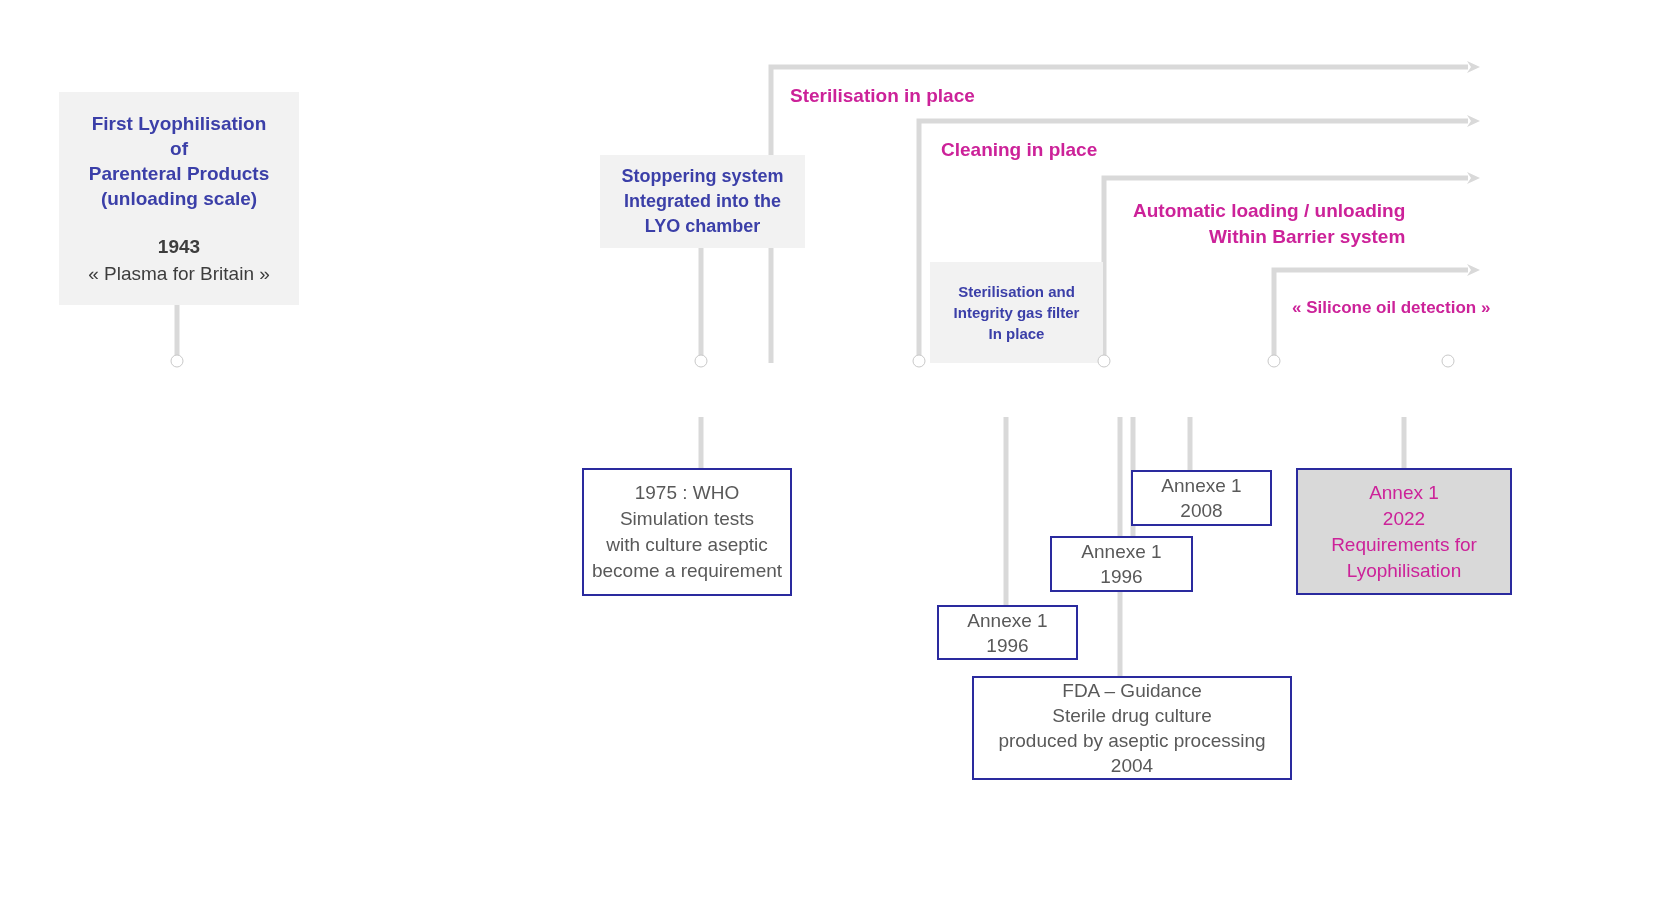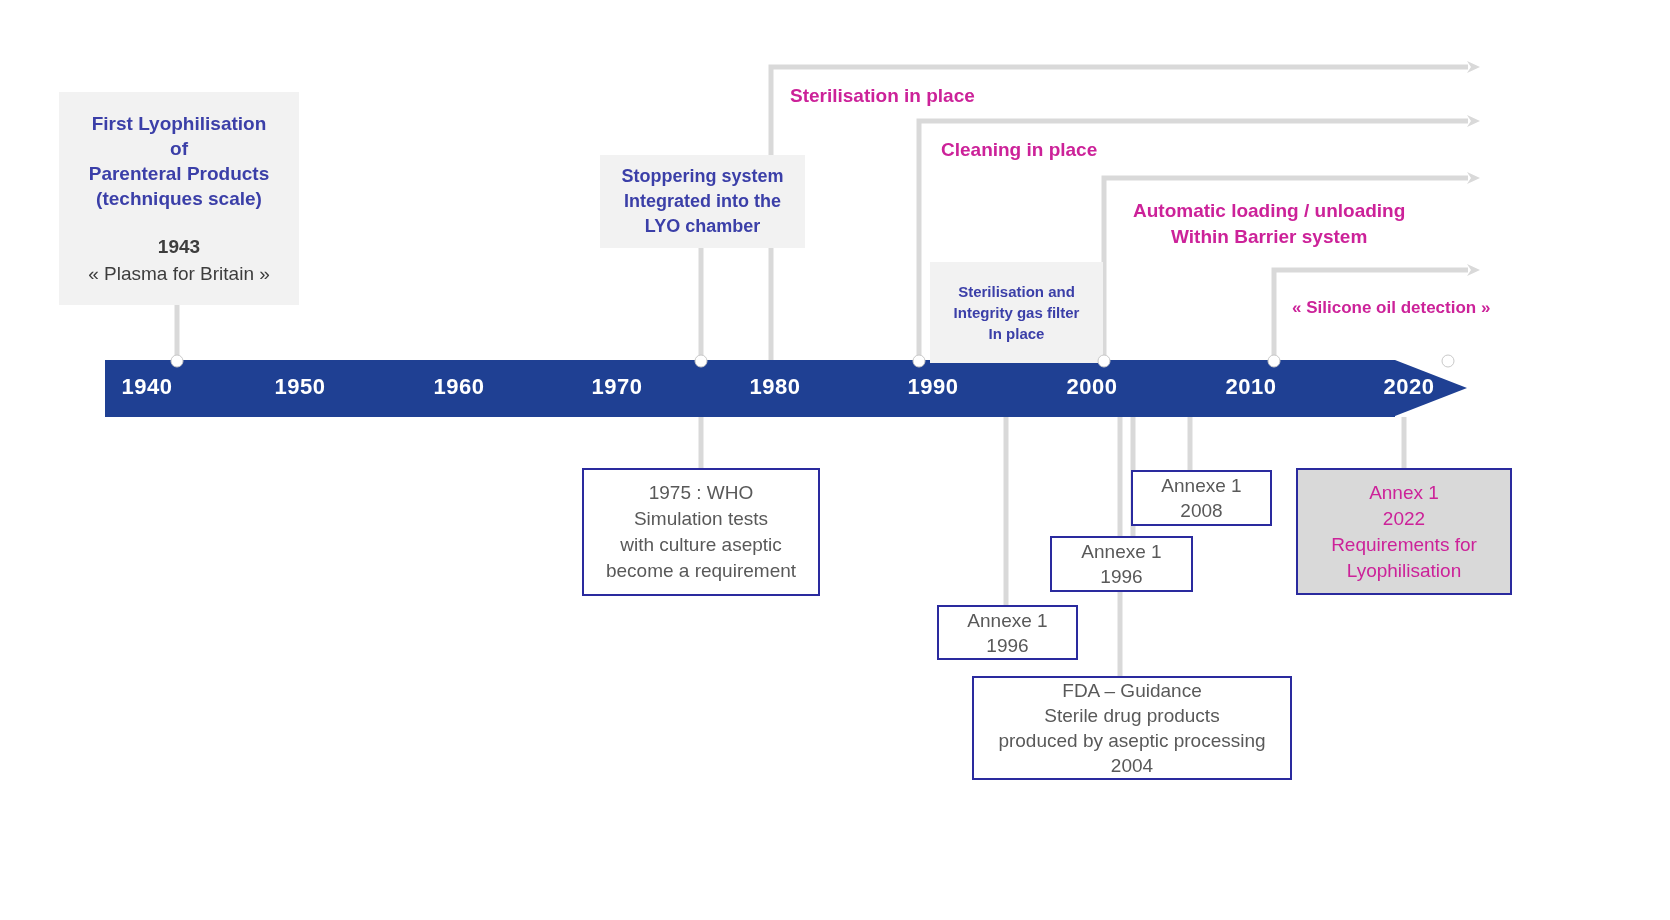--- a/index.html
+++ b/index.html
@@ -84,20 +84,21 @@
     background: #f2f2f2;
     border: none;
     padding: 6px 10px;
   }
   .box.flat .ln { color: #3b3fa8; font-weight: bold; }
 
   
   .box.plain {
     background: transparent;
     border: none;
+    align-items: flex-end;
   }
   .box.plain .ln { color: #cc2299; font-weight: bold; white-space: nowrap; }
 
   
   .box.outlined {
     background: #ffffff;
     border: 2px solid #2a2a9e;
     padding: 6px 14px;
   }
   .box.outlined .ln { color: #595959; }
@@ -156,47 +157,33 @@
       <path d="M1120,417 L1120,678"></path>
 
       <path d="M1133,417 L1133,538"></path>
 
       <path d="M1190,417 L1190,472"></path>
 
       <path d="M1404,417 L1404,470"></path>
     </g>
   </svg>
 
-  <div class="tl-bar">
-    <div class="body"></div>
-    <div class="tip"></div>
-
-    <div class="tl-year" style="left:42px">1940</div>
-    <div class="tl-year" style="left:195px">1950</div>
-    <div class="tl-year" style="left:354px">1960</div>
-    <div class="tl-year" style="left:512px">1970</div>
-    <div class="tl-year" style="left:670px">1980</div>
-    <div class="tl-year" style="left:828px">1990</div>
-    <div class="tl-year" style="left:987px">2000</div>
-    <div class="tl-year" style="left:1146px">2010</div>
-    <div class="tl-year" style="left:1304px">2020</div>
-  </div>
 
   <div class="tl-dot" style="left:177px;  top:361px"></div>
   <div class="tl-dot" style="left:701px;  top:361px"></div>
   <div class="tl-dot" style="left:919px;  top:361px"></div>
   <div class="tl-dot" style="left:1104px; top:361px"></div>
   <div class="tl-dot" style="left:1274px; top:361px"></div>
   <div class="tl-dot" style="left:1448px; top:361px"></div>
 
   <div class="box flat" style="left:59px; top:92px; width:240px; height:213px;">
     <span class="ln" style="font-size:19px; line-height:25px">First Lyophilisation</span>
     <span class="ln" style="font-size:19px; line-height:25px">of</span>
     <span class="ln" style="font-size:19px; line-height:25px">Parenteral Products</span>
-    <span class="ln" style="font-size:19px; line-height:25px">(techniques scale)</span>
+    <span class="ln" style="font-size:19px; line-height:25px">(unloading scale)</span>
     <span class="ln" style="font-size:19px; line-height:28px; color:#3d3d3d; font-weight:bold; margin-top:22px">1943</span>
     <span class="ln" style="font-size:19px; line-height:26px; color:#3d3d3d; font-weight:normal">« Plasma  for Britain »</span>
   </div>
 
   <div class="box flat" style="left:600px; top:155px; width:205px; height:93px;">
     <span class="ln" style="font-size:18px; line-height:25px">Stoppering system</span>
     <span class="ln" style="font-size:18px; line-height:25px">Integrated into the</span>
     <span class="ln" style="font-size:18px; line-height:25px">LYO chamber</span>
   </div>
 
@@ -216,35 +203,35 @@
 
   <div class="box plain" style="left:1133px; top:198px; height:52px;">
     <span class="ln" style="font-size:19px; line-height:26px">Automatic  loading / unloading</span>
     <span class="ln" style="font-size:19px; line-height:26px">Within  Barrier  system</span>
   </div>
 
   <div class="box plain" style="left:1292px; top:296px; height:24px;">
     <span class="ln" style="font-size:17px; line-height:24px">« Silicone  oil detection »</span>
   </div>
 
-  <div class="box outlined" style="left:582px; top:468px; width:238px; height:128px;">
+  <div class="box outlined" style="left:582px; top:468px; width:210px; height:128px;">
     <span class="ln" style="font-size:19px; line-height:26px">1975 : WHO</span>
     <span class="ln" style="font-size:19px; line-height:26px">Simulation tests</span>
     <span class="ln" style="font-size:19px; line-height:26px">with culture aseptic</span>
     <span class="ln" style="font-size:19px; line-height:26px">become a requirement</span>
   </div>
 
   <div class="box outlined" style="left:937px; top:605px; width:141px; height:55px;">
     <span class="ln" style="font-size:19px; line-height:25px">Annexe 1</span>
     <span class="ln" style="font-size:19px; line-height:25px">1996</span>
   </div>
 
   <div class="box outlined" style="left:972px; top:676px; width:320px; height:104px;">
     <span class="ln" style="font-size:19px; line-height:25px">FDA – Guidance</span>
-    <span class="ln" style="font-size:19px; line-height:25px">Sterile drug products</span>
+    <span class="ln" style="font-size:19px; line-height:25px">Sterile drug culture</span>
     <span class="ln" style="font-size:19px; line-height:25px">produced by aseptic processing</span>
     <span class="ln" style="font-size:19px; line-height:25px">2004</span>
   </div>
 
   <div class="box outlined" style="left:1050px; top:536px; width:143px; height:56px;">
     <span class="ln" style="font-size:19px; line-height:25px">Annexe 1</span>
     <span class="ln" style="font-size:19px; line-height:25px">1996</span>
   </div>
 
   <div class="box outlined" style="left:1131px; top:470px; width:141px; height:56px;">

